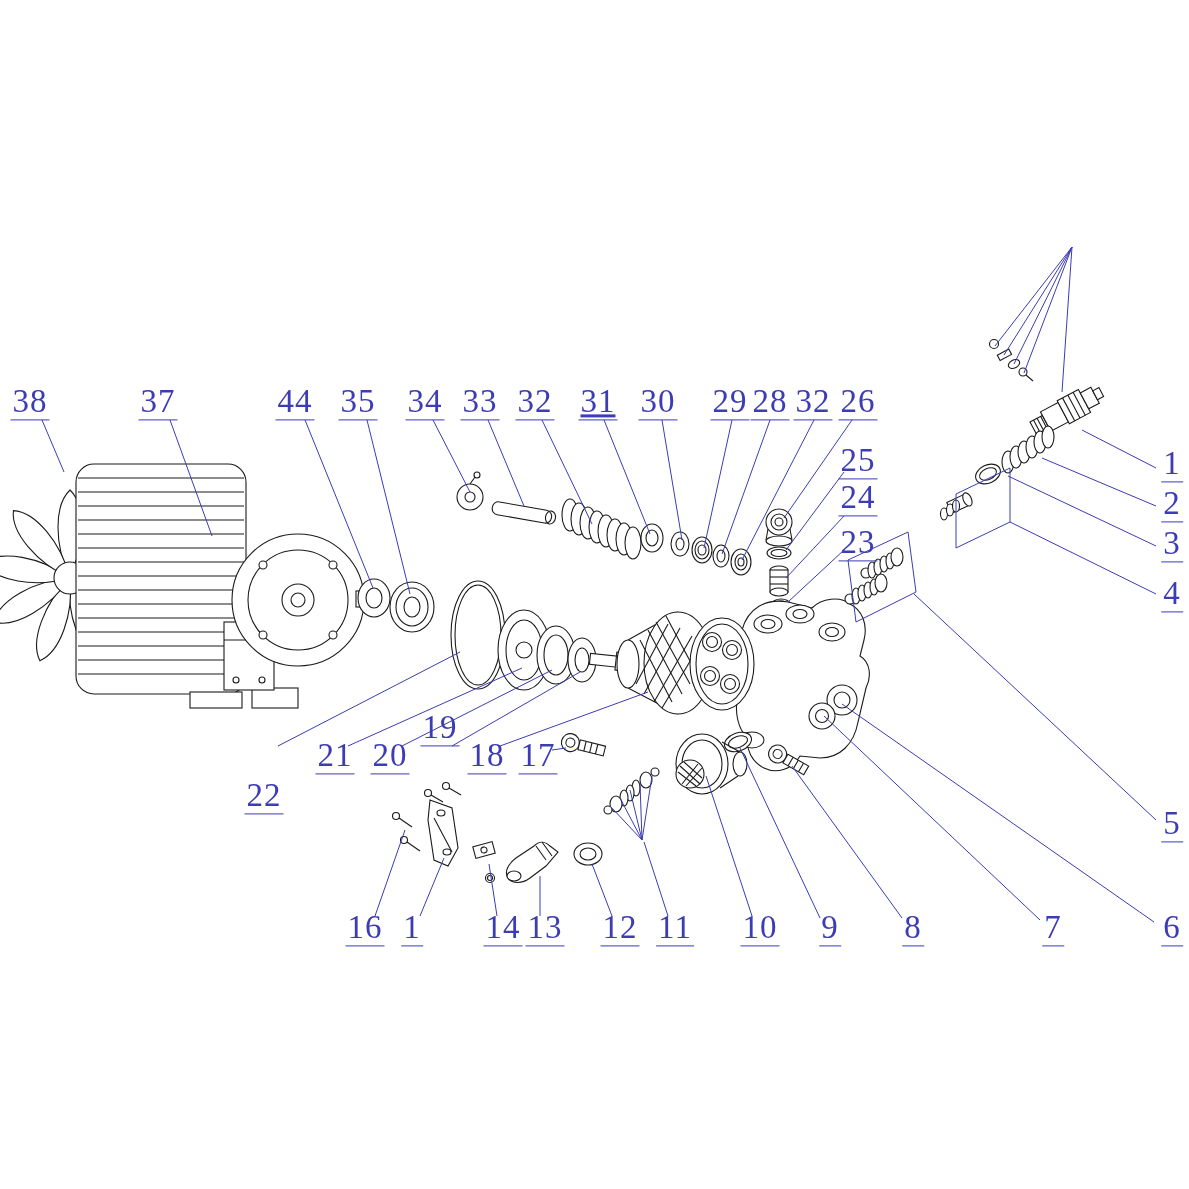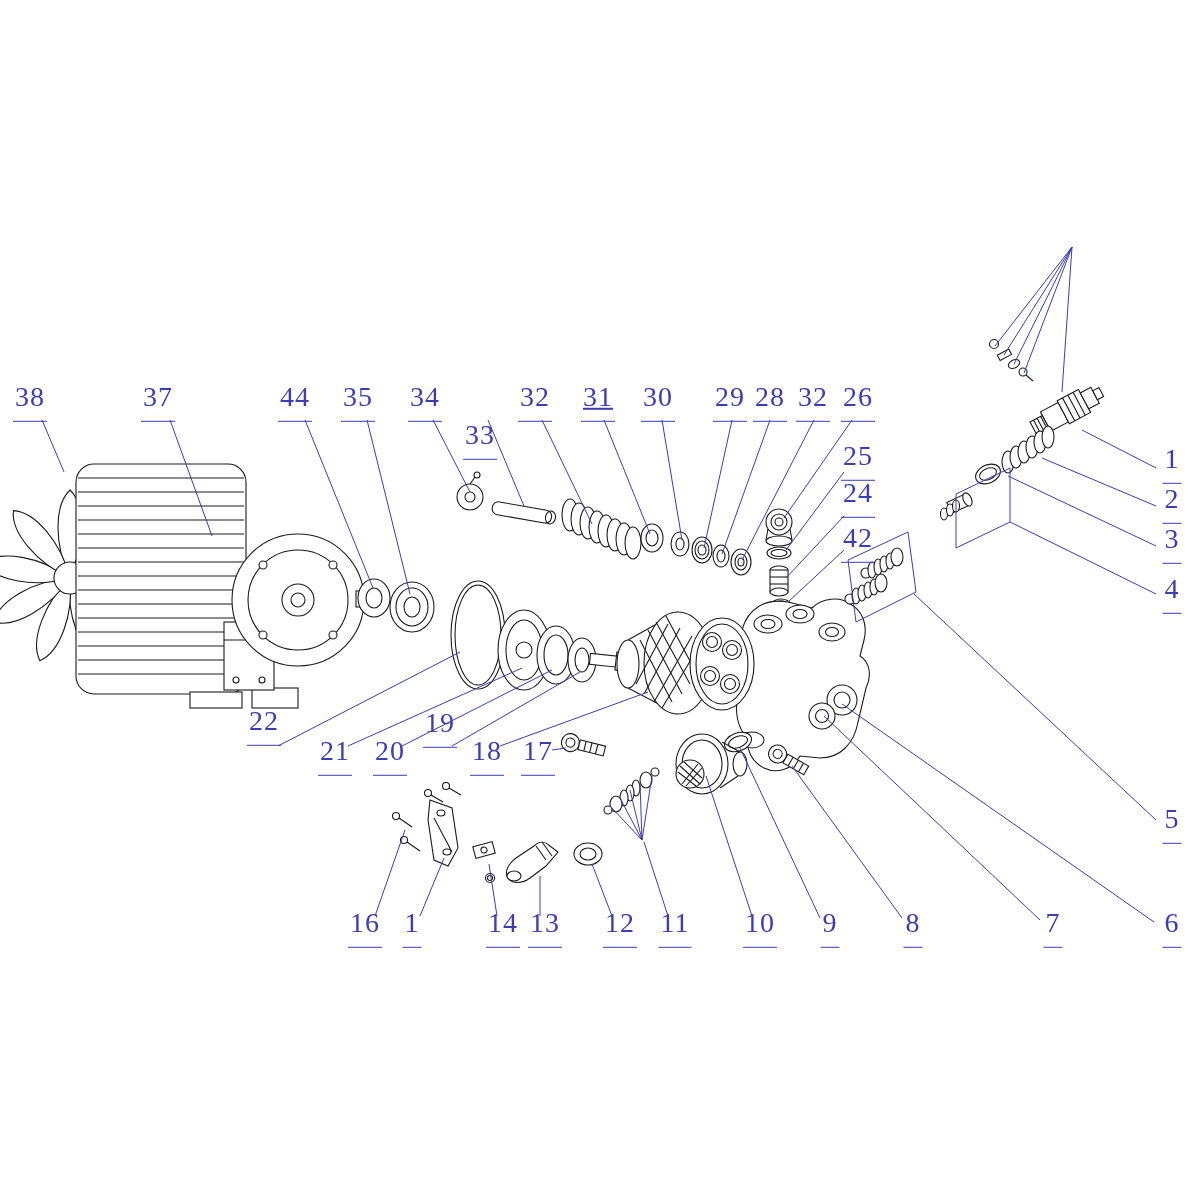--- a/index.html
+++ b/index.html
@@ -1,22 +1,22 @@
 <!DOCTYPE html>
 <html style="--callout-color: #3c3cb4;"><head>
 <meta charset="utf-8">
 <style>
   html,body{margin:0;padding:0;background:#fff;}
   #stage{position:relative;width:1189px;height:1189px;background:#fff;overflow:hidden;
          font-family:"Liberation Serif", serif;}
   #drawing{position:absolute;left:0;top:0;}
   #callout-layer{position:absolute;left:0;top:0;width:100%;height:100%;pointer-events:none;}
-  .callout{position:absolute;transform:translate(-50%,-55%);font-size:28px;line-height:1.05;
+  .callout{position:absolute;transform:translate(-50%,-55%);font-size:33px;line-height:1.05;
            color:var(--callout-color,#3c3cb4);border-bottom:1.6px solid currentColor;
-           padding:0 2px 10px 2px;letter-spacing:1px;}
+           padding:0 2px 0 2px;letter-spacing:1px;}
   #leader-layer line, #leader-layer polyline, #leader-layer polygon{
            stroke:var(--callout-color,#3c3cb4);stroke-width:1;fill:none;}
   .ink{stroke:#1b1b1b;stroke-width:1.1;fill:none;}
   .inkw{stroke:#1b1b1b;stroke-width:1.1;fill:#ffffff;}
 </style>
 </head>
 <body>
 
 <div id="stage">
 
@@ -415,31 +415,31 @@
       <div class="callout" style="left: 620px; top: 930px;">12</div>
       <div class="callout" style="left: 545px; top: 930px;">13</div>
       <div class="callout" style="left: 503px; top: 930px;">14</div>
       <div class="callout" style="left: 412px; top: 930px;">1</div>
       <div class="callout" style="left: 365px; top: 930px; text-align: right;">16</div>
       <div class="callout" style="left: 538px; top: 758px;">17</div>
       <div class="callout" style="left: 487px; top: 758px;">18</div>
       <div class="callout" style="left: 440px; top: 730px;">19</div>
       <div class="callout" style="left: 390px; top: 758px;">20</div>
       <div class="callout" style="left: 335px; top: 758px;">21</div>
-      <div class="callout" style="left: 264px; top: 728px; text-align: center;">22</div>
-      <div class="callout" style="left: 858px; top: 545px;">42</div>
+      <div class="callout" style="left: 264px; top: 798px; text-align: center;">22</div>
+      <div class="callout" style="left: 858px; top: 545px;">23</div>
       <div class="callout" style="left: 858px; top: 500px;">24</div>
       <div class="callout" style="left: 858px; top: 463px;">25</div>
       <div class="callout" style="left: 858px; top: 404px;">26</div>
       <div class="callout" style="left: 813px; top: 404px;">32</div>
       <div class="callout" style="left: 770px; top: 404px; font-family: Liberation Serif, serif;">28</div>
       <div class="callout" style="left: 730px; top: 404px;">29</div>
       <div class="callout" style="left: 658px; top: 404px;">30</div>
       <div class="callout" style="left: 598px; top: 404px; text-decoration: underline;">31</div>
       <div class="callout" style="left: 535px; top: 404px;">32</div>
-      <div class="callout" style="left: 480px; top: 404px; margin-top: 38px;">33</div>
+      <div class="callout" style="left: 480px; top: 404px;">33</div>
       <div class="callout" style="left: 425px; top: 404px;">34</div>
       <div class="callout" style="left: 358px; top: 404px;">35</div>
       <div class="callout" style="left: 295px; top: 404px;">44</div>
       <div class="callout" style="left: 158px; top: 404px;">37</div>
       <div class="callout" style="left: 30px; top: 404px;">38</div>
     </div>
 </div>
 
 </body></html>

